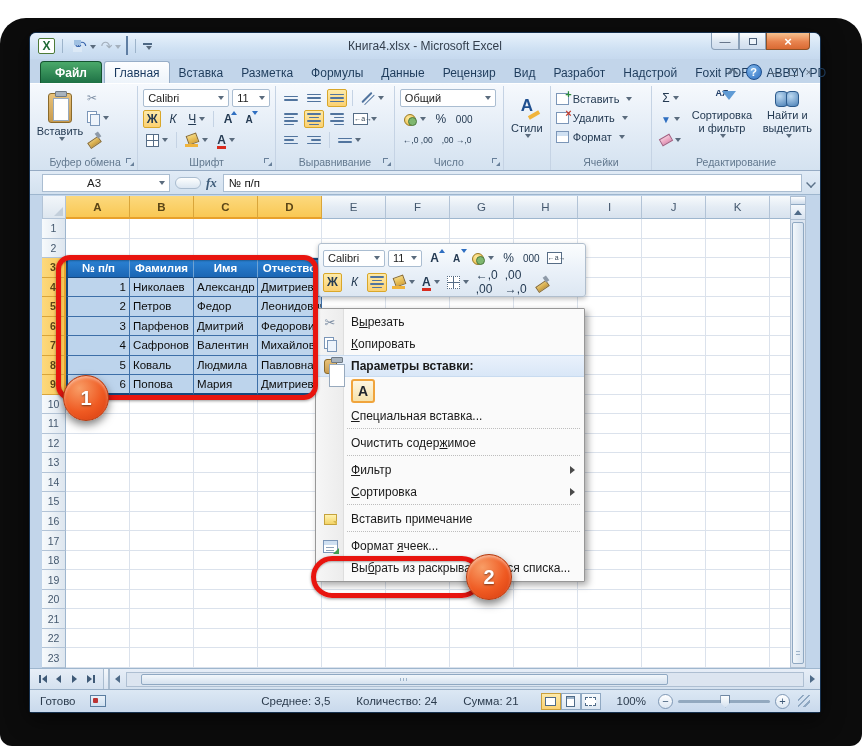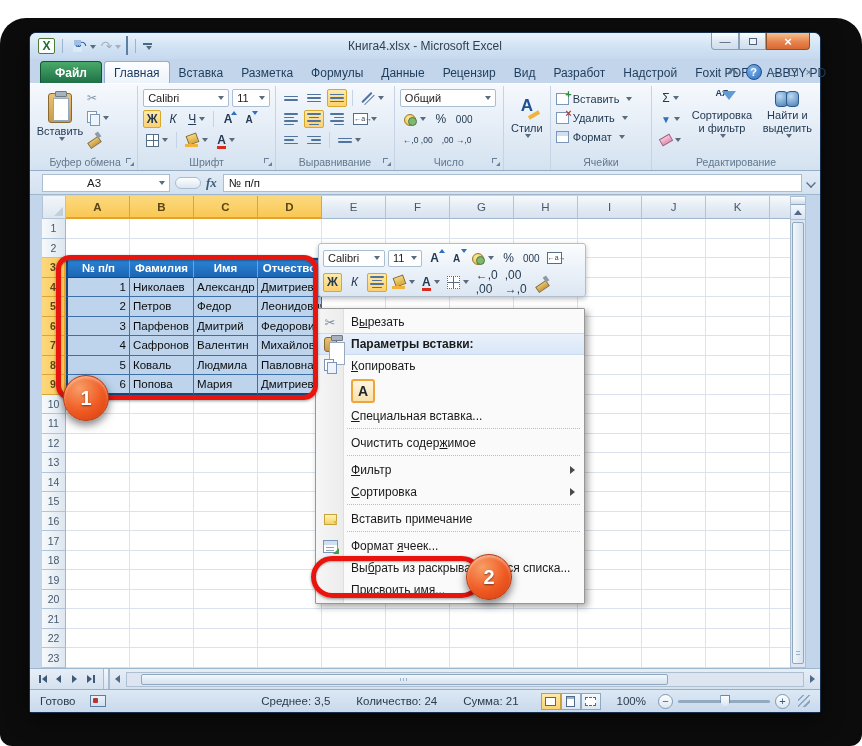--- a/index.html
+++ b/index.html
@@ -723,31 +723,31 @@
             <span class="i-brush"></span>
           </span>
       </div>
     </div>
 
     <div id="context-menu">
         <div class="mi">
           <span class="ic">✂</span>
           <span>В<u>ы</u>резать</span>
         </div>
+        <div class="mi">
+          <span class="ic">
+            <span class="i-copy"></span>
+          </span>
+          <span><u>К</u>опировать</span>
+        </div>
         <div class="mi hdr hl-row">
           <span class="ic">
             <span class="clipb" style="width:13px;height:15px"></span>
           </span>
           <span>Параметры вставки:</span>
-        </div>
-        <div class="mi">
-          <span class="ic">
-            <span class="i-copy"></span>
-          </span>
-          <span><u>К</u>опировать</span>
         </div>
         <div class="paste-row">
           <span class="paste-opt">A</span>
         </div>
         <div class="mi">
           <span><u>С</u>пециальная вставка...</span>
         </div>
         <div class="msep"></div>
         <div class="mi">
           <span>Очистить содер<u>ж</u>имое</span>
@@ -770,23 +770,20 @@
         </div>
         <div class="msep"></div>
         <div class="mi">
           <span class="ic">
             <span class="i-fmt"></span>
           </span>
           <span>Формат <u>я</u>чеек...</span>
         </div>
         <div class="mi">
           <span>Вы<u>б</u>рать из раскрывающегося списка...</span>
-        </div>
-        <div class="mi">
-          <span>Присвоит<u>ь</u> имя...</span>
         </div>
       </div>
 
     <div class="tabsbar">
       <div class="navs">
         <span class="nav l bar">
             <i></i>
           </span>
         <span class="nav l">
             <i></i>

